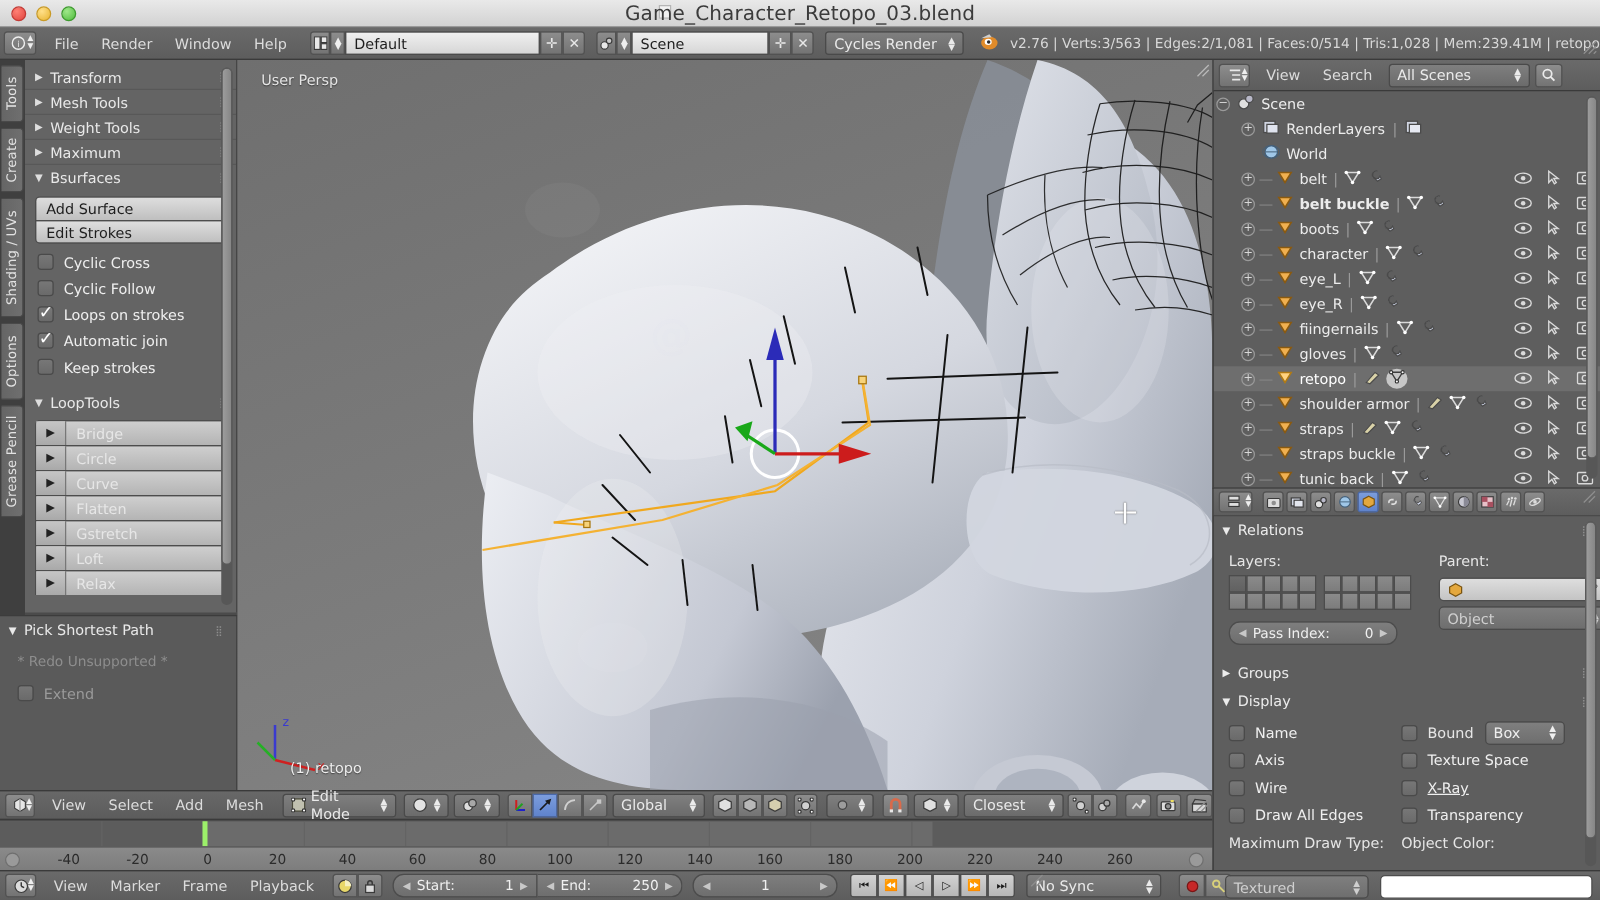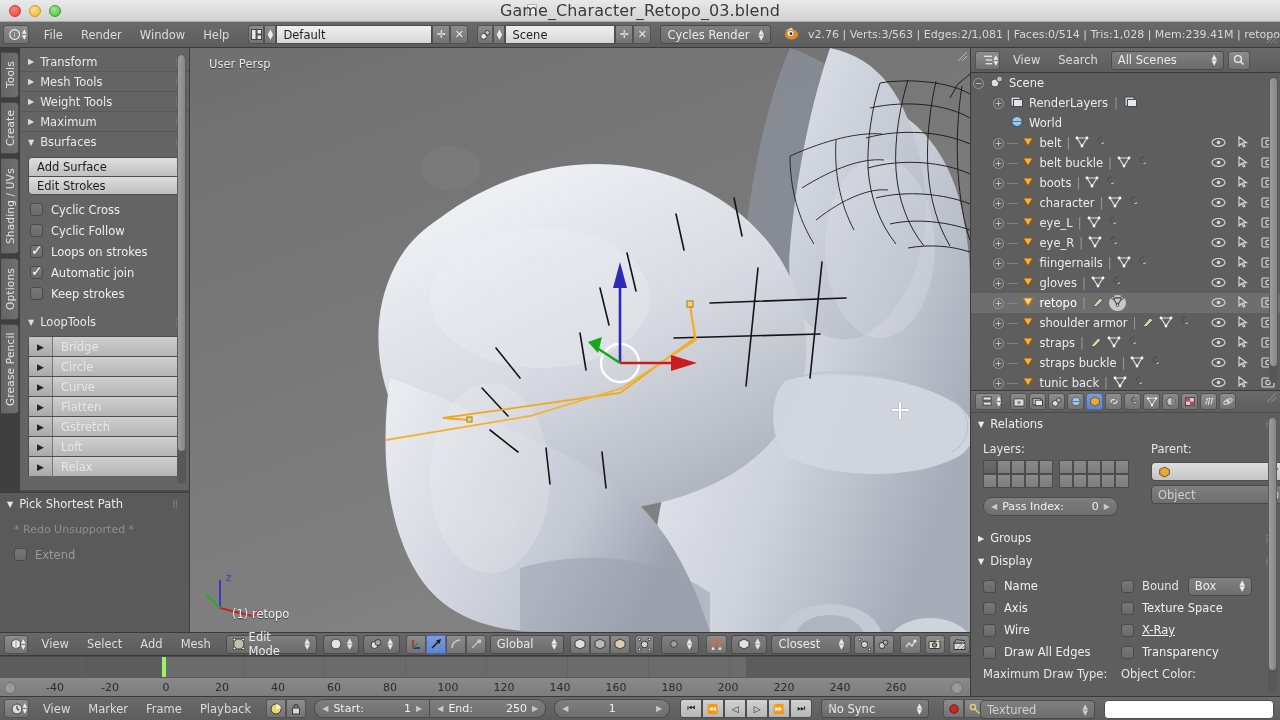--- a/index.html
+++ b/index.html
@@ -1000,21 +1000,21 @@
               </svg></span>
         </span>
       </div>
 
       <div class="out-row" style="padding-left:22px;">
         <span class="expand">+</span>
         <span style="color:#888;margin:0 2px 0 3px;">—</span>
         <span><svg width="14" height="12" viewBox="0 0 14 12">
               <polygon points="2,2 12,2 7,10" fill="#f0b050" stroke="#8a5a10" stroke-width="1.2"></polygon>
             </svg></span>
-        <span style="margin-left:5px;">belt buckle</span>
+        <span style="margin-left:5px;font-weight:bold;">belt buckle</span>
         <span style="margin:0 5px;color:#9a9a9a;">|</span>
         <span><svg width="14" height="12" viewBox="0 0 14 12">
               <polygon points="2,2 12,2 7,10" fill="none" stroke="#d8d8d8" stroke-width="1.2"></polygon>
               <circle cx="2" cy="2" r="1.4" fill="#fff"></circle>
               <circle cx="12" cy="2" r="1.4" fill="#fff"></circle>
               <circle cx="7" cy="10" r="1.4" fill="#fff"></circle>
             </svg></span>
         <span style="margin-left:4px;"><svg width="14" height="12" viewBox="0 0 14 12">
               <path d="M9 1 A3 3 0 1 0 11 5 L12 7 L9 9 L7 7 A3 3 0 0 1 9 1 Z" fill="#c8cee0" stroke="#4a4a4a" stroke-width=".9"></path>
             </svg></span>

